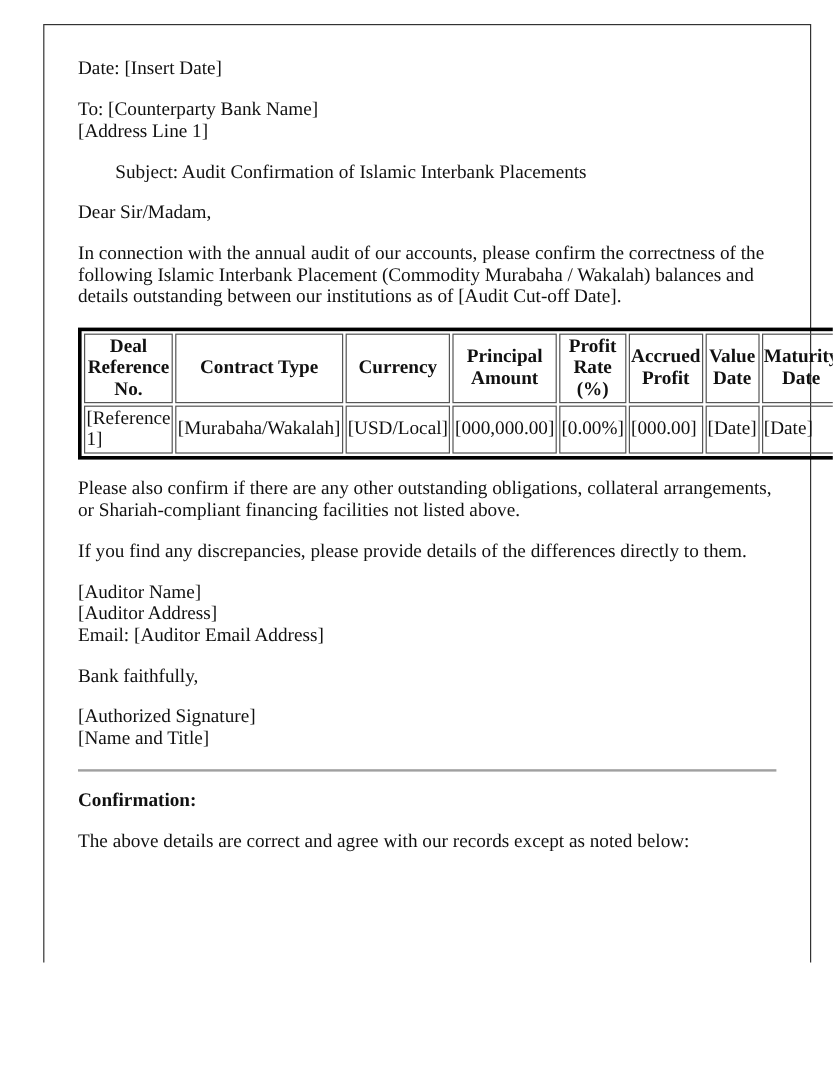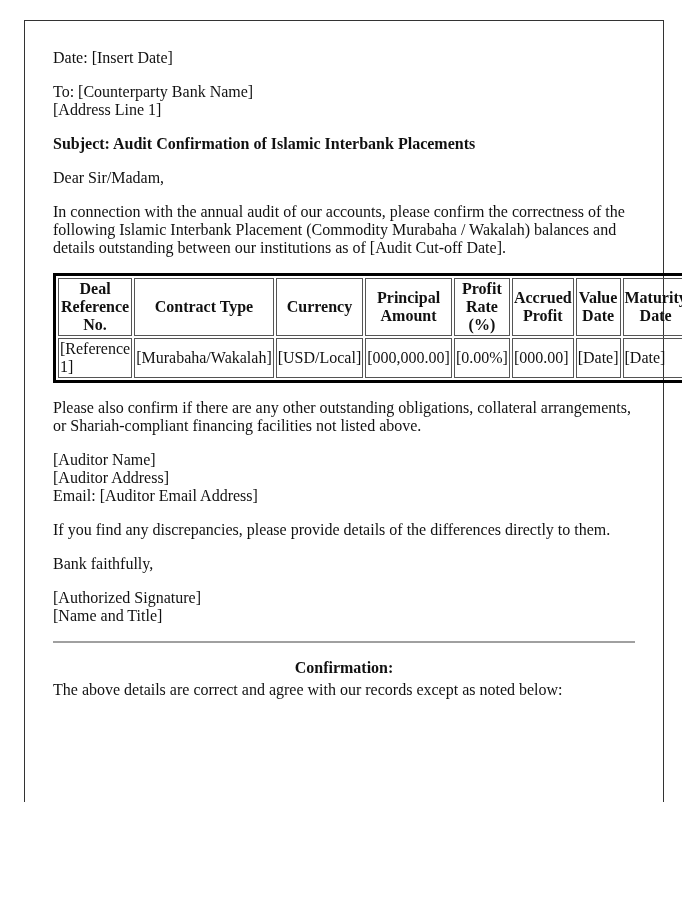--- a/index.html
+++ b/index.html
@@ -11,21 +11,21 @@
       width: 700px;
       height: 900px;
       position: relative;
       overflow: hidden;
       font-family: "Liberation Serif", "DejaVu Serif", serif;
       font-size: 16px;
       color: #111111;
     }
     .viewport {
       position: absolute;
-      left: 4px;
+      left: 16px;
       top: 0;
       width: 678px;
       height: 802px;
       overflow: hidden;
     }
     .letter {
       position: absolute;
       left: 20px;
       top: 20px;
       width: 640px;
@@ -35,21 +35,22 @@
       padding: 28px 28px 0 28px;
       line-height: 18px;
     }
     p {
       margin: 0 0 16px 0;
     }
     .block-line {
       display: block;
     }
     .subject {
-      font-weight: bold;
+      font-weight: normal;
+      margin-left: 31px;
     }
     b { font-weight: normal; }
     table.deals {
       border-collapse: separate;
       border-spacing: 2px;
       border: 3px solid #000000;
       margin: 0 0 16px 0;
       width: 640px;
     }
     table.deals th, table.deals td {
@@ -69,22 +70,21 @@
       height: 36px;
     }
     hr.divider {
       border: none;
       border-top: 2px solid #a0a0a0;
       margin: 0 0 16px 0;
       height: 0;
     }
     .confirm-heading {
       font-weight: bold;
-      margin: 0 0 4px 0;
-      text-align: center;
+      margin: 0 0 16px 0;
     }
   </style>
 </head>
 <body>
 
 <div class="viewport">
   <div class="letter">
 
     <p>Date: [Insert Date]</p>
 
@@ -122,27 +122,27 @@
           <td>[000.00]</td>
           <td>[Date]</td>
           <td>[Date]</td>
         </tr>
       </tbody>
     </table>
 
     <p>Please also confirm if there are any other outstanding obligations, collateral arrangements, or Shariah-compliant financing facilities not listed above.</p>
 
 
+    <p>If you find any discrepancies, please provide details of the differences directly to them.</p>
+
     <p>
       <span class="block-line">[Auditor Name]</span>
       <span class="block-line">[Auditor Address]</span>
       <span class="block-line">Email: [Auditor Email Address]</span>
     </p>
-
-    <p>If you find any discrepancies, please provide details of the differences directly to them.</p>
 
     <p>Bank faithfully,</p>
 
     <p>
       <span class="block-line">[Authorized Signature]</span>
       <span class="block-line">[Name and Title]</span>
     </p>
 
     <hr class="divider">
 

